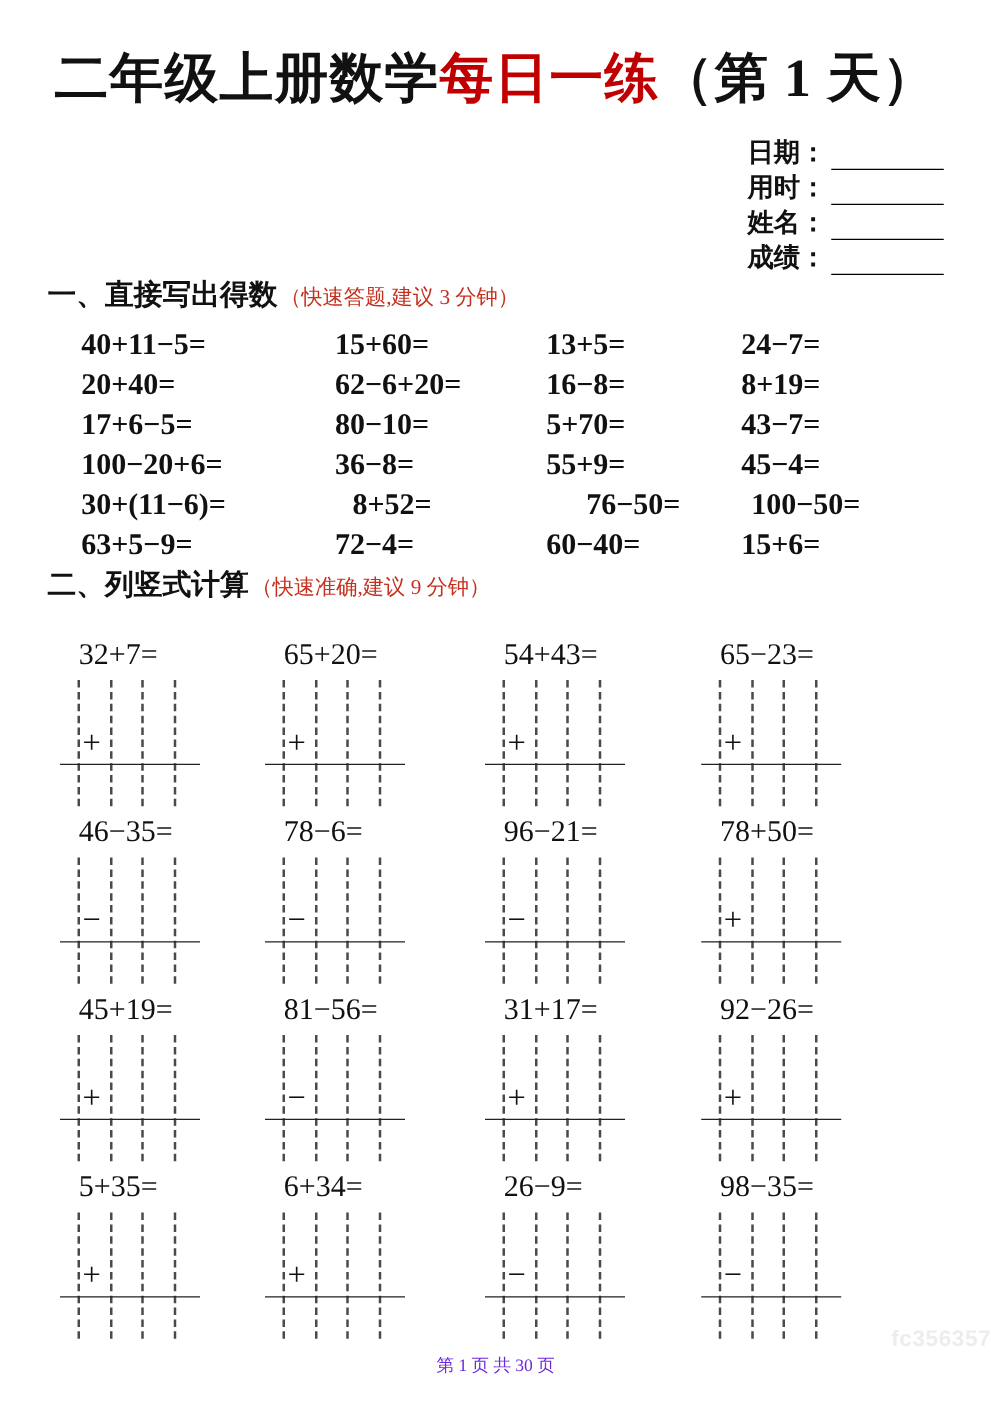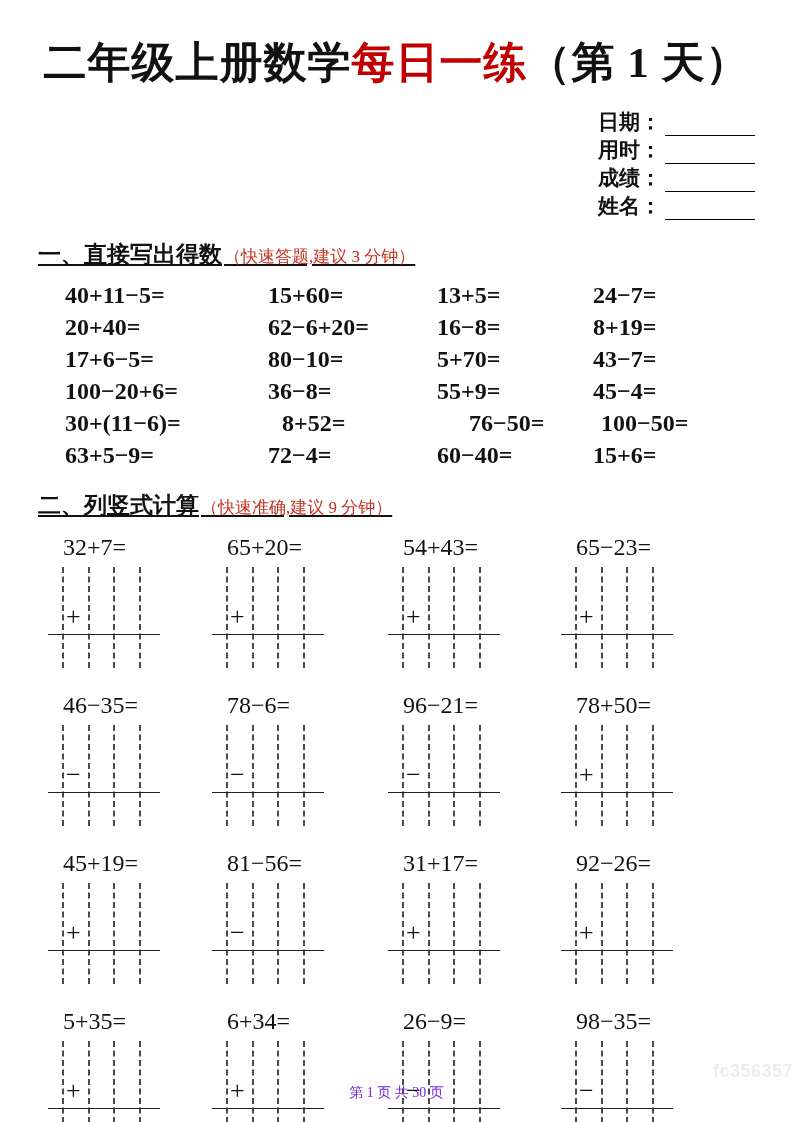--- a/index.html
+++ b/index.html
@@ -36,25 +36,24 @@
   }
   .field{display:flex;align-items:flex-end;}
   .blank{
     display:inline-block;
     width:90px;height:22px;
     border-bottom:1.6px solid #000;
     margin-left:4px;
   }
   
   .sec-head{
-    margin-top:19px;
+    margin-top:0;
     font-size:23px;
     font-weight:bold;
     white-space:nowrap;
-    text-decoration:underline;
   }
   .sec-head .note{
     font-size:17px;
     font-weight:normal;
     color:#c5301f;
     margin-left:2px;
   }
   
   .oral-grid{
     margin-left:27px;
@@ -64,24 +63,24 @@
     font-size:24px;
     line-height:32px;
   }
   .oral-cell{white-space:nowrap;font-weight:bold;}
   .ind1{padding-left:14px;}
   .ind2{padding-left:32px;}
   .ind3{padding-left:8px;}
   
   .vert-grid{
     margin-left:12px;
-    margin-top:11px;
+    margin-top:26px;
     display:grid;
     grid-template-columns:164px 176px 173px 1fr;
-    row-gap:22px;
+    row-gap:6px;
   }
   .vlabel{
     font-size:24px;
     line-height:30px;
     margin-bottom:5px;
     padding-left:13px;
     white-space:nowrap;
   }
   .vtpl{
     position:relative;
@@ -132,25 +131,25 @@
   <div class="fields">
     <span class="field">
       <span>日期：</span>
       <span class="blank"></span>
     </span>
     <span class="field">
       <span>用时：</span>
       <span class="blank"></span>
     </span>
     <span class="field">
-      <span>成绩：</span>
+      <span>姓名：</span>
       <span class="blank"></span>
     </span>
     <span class="field">
-      <span>姓名：</span>
+      <span>成绩：</span>
       <span class="blank"></span>
     </span>
   </div>
 
   <div class="sec-head">
     <span>一、直接写出得数</span><span class="note">（快速答题,建议 3 分钟）</span>
   </div>
 
   <div class="oral-grid">
     <div class="oral-cell">40+11−5=</div>

